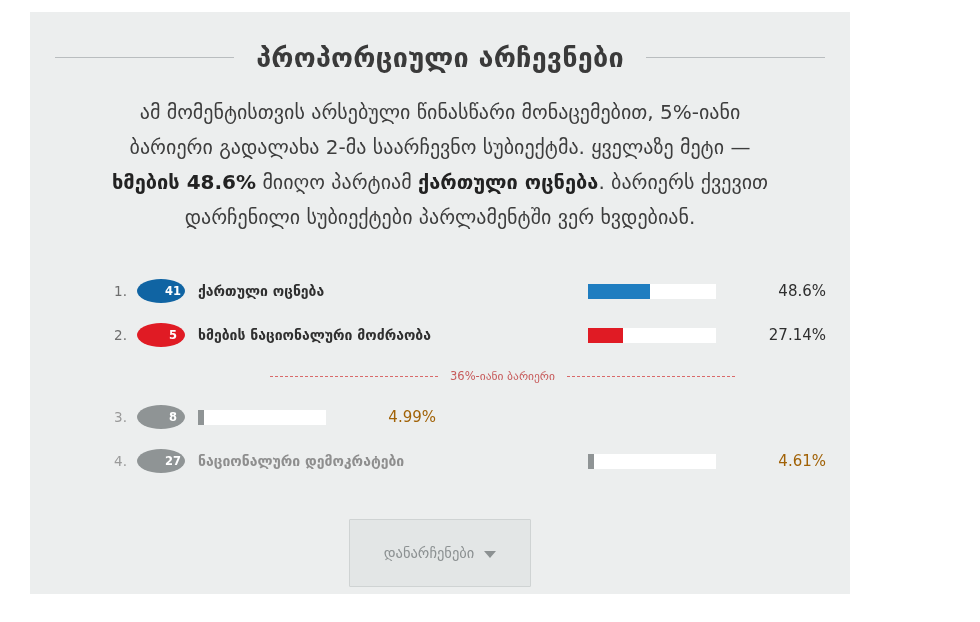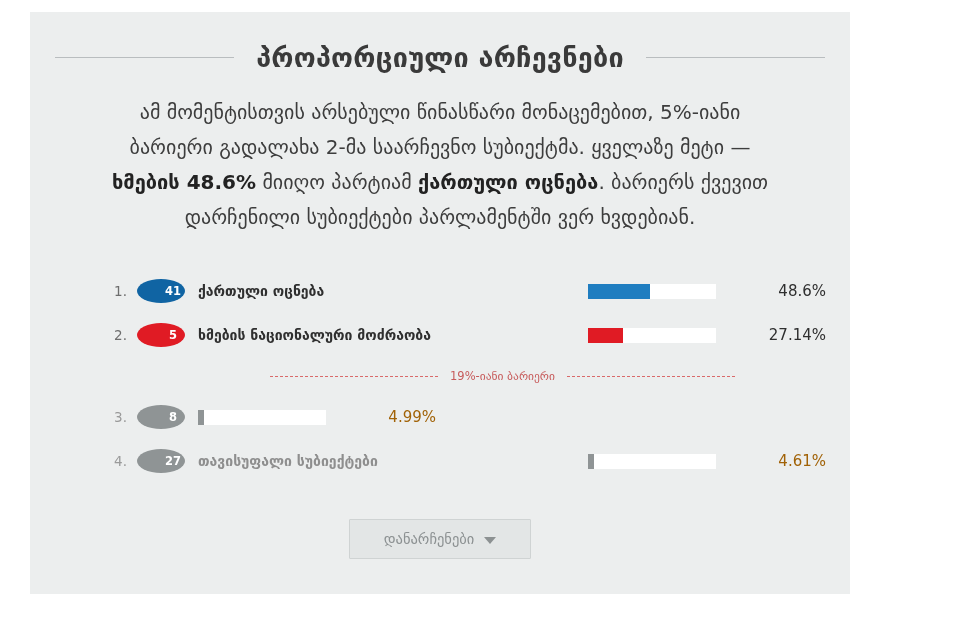--- a/index.html
+++ b/index.html
@@ -146,21 +146,21 @@
     display: flex;
     justify-content: center;
     margin-top: 36px;
   }
   .more-btn {
     background: #e3e6e6;
     border: 1px solid #cfd3d3;
     color: #8c9192;
     font-size: 14.5px;
     font-family: "DejaVu Sans", "Liberation Sans", sans-serif;
-    padding: 11px 34px;
+    padding: 25px 34px;
     display: flex;
     align-items: center;
     gap: 10px;
     cursor: pointer;
     border-radius: 1px;
   }
   .chev {
     display: inline-block;
     width: 0; height: 0;
     border-left: 6px solid transparent;
@@ -201,37 +201,37 @@
       <div class="badge" style="background: rgb(224, 27, 36);">5</div>
       <div class="pname">ხმების ნაციონალური მოძრაობა</div>
       <div class="bar-wrap">
         <div class="bar-fill" style="width: 27.14%; background: rgb(224, 27, 36);"></div>
       </div>
       <div class="pct">27.14%</div>
     </div>
 
     <div class="threshold">
       <div class="dash"></div>
-      <div class="threshold-label">19%-იანი ბარიერი</div>
+      <div class="threshold-label">36%-იანი ბარიერი</div>
       <div class="dash right"></div>
     </div>
 
     <div class="row dim">
       <div class="rank">3.</div>
       <div class="badge" style="background: rgb(143, 148, 149);">8</div>
       <div class="bar-wrap">
         <div class="bar-fill" style="width: 4.99%; background: rgb(143, 148, 149);"></div>
       </div>
       <div class="pct">4.99%</div>
     </div>
 
     <div class="row dim">
       <div class="rank">4.</div>
       <div class="badge" style="background: rgb(143, 148, 149);">27</div>
-      <div class="pname">თავისუფალი სუბიექტები</div>
+      <div class="pname">ნაციონალური დემოკრატები</div>
       <div class="bar-wrap">
         <div class="bar-fill" style="width: 4.61%; background: rgb(143, 148, 149);"></div>
       </div>
       <div class="pct">4.61%</div>
     </div>
 
   </div>
 
   <div class="more-wrap">
     <button class="more-btn">

